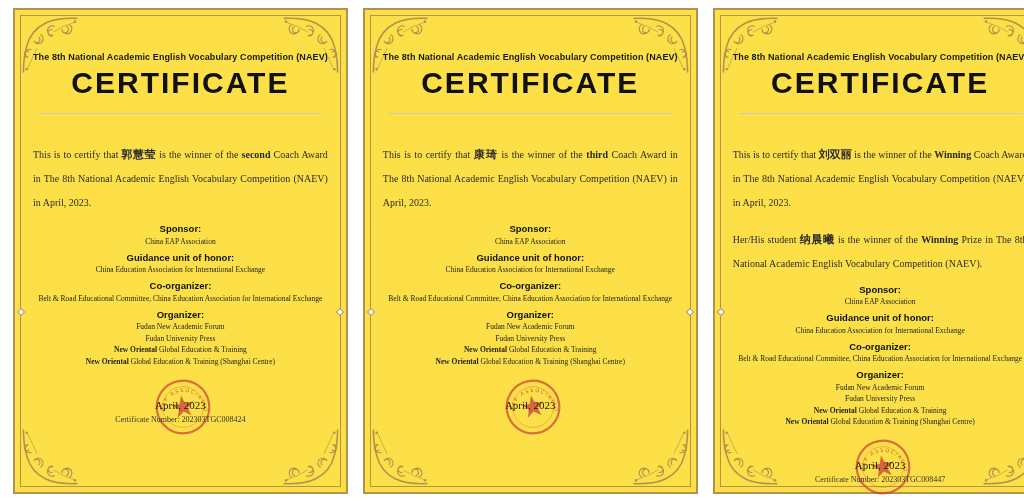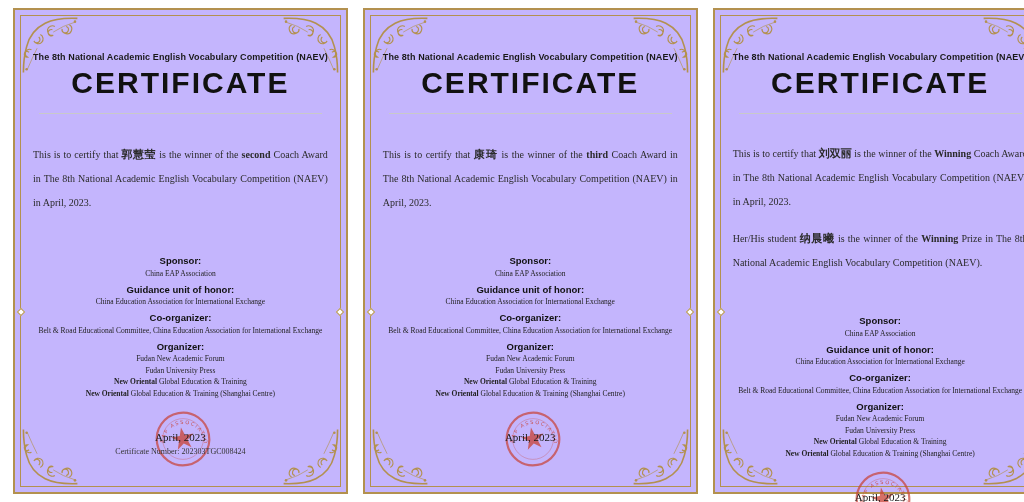--- a/index.html
+++ b/index.html
@@ -17,21 +17,21 @@
   }
   .page{
     width:1024px;height:502px;
     display:flex;gap:15px;
     padding:8px 13px;
   }
   .cert{
     position:relative;
     flex:1;
     height:486px;
-    background:#c4b5fd;
+    background:#fde047;
     border:2px solid var(--border-gold);
   }
   .inner-frame{
     position:absolute;inset:5px;
     border:1px solid var(--border-gold);
     pointer-events:none;
   }
   .corner{position:absolute;width:58px;height:58px;color:var(--border-gold);}
   .corner.tl{top:6px;left:6px;}
   .corner.tr{top:6px;right:6px;transform:scaleX(-1);}
@@ -77,21 +77,21 @@
     font-size:10px;
     line-height:24px;
     text-align:justify;
     color:var(--body-ink);
     margin:0 0;
   }
   .body-par.first{margin-top:28px;}
   .body-par.second{margin-top:12px;}
   .cjk-name{font-weight:bold;font-size:11px;}
   .rank-word{font-weight:bold;}
-  .orgs{text-align:center;margin-top:40px;}
+  .orgs{text-align:center;margin-top:8px;}
   .org-label{
     font-weight:bold;font-size:9.5px;color:#111;
     margin-top:6px;
   }
   .org-label:first-child{margin-top:0;}
   .org-value{
     font-family:"Liberation Serif",serif;
     font-size:7.5px;color:#222;
     margin-top:2.5px;
     white-space:nowrap;

